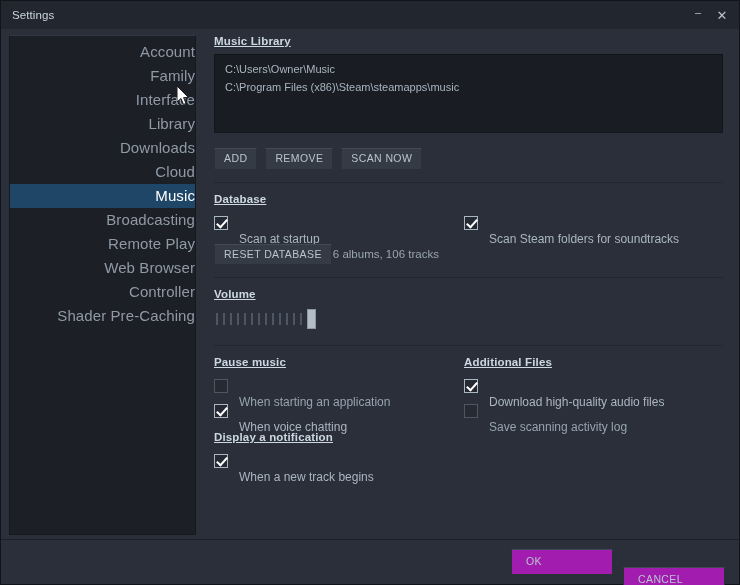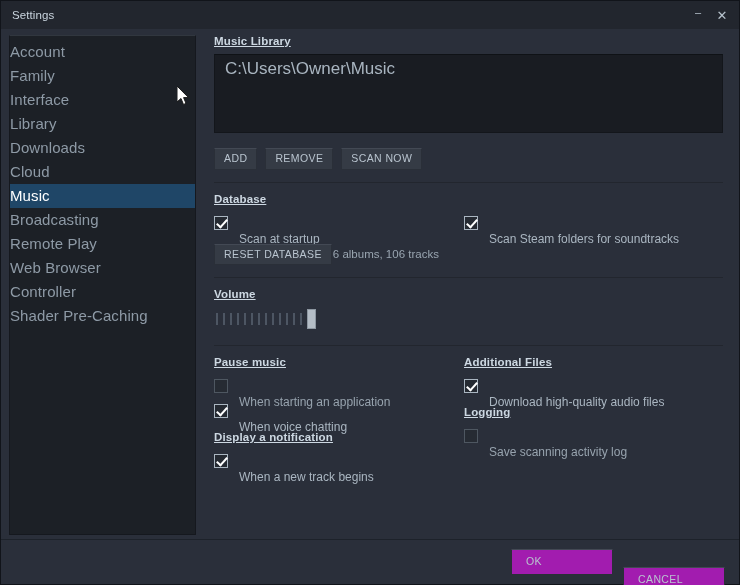--- a/index.html
+++ b/index.html
@@ -85,20 +85,21 @@
     position: relative;
   }
   .sidebar-item {
     height: 24px;
     line-height: 24px;
     font-size: 15px;
     color: #8e9aa6;
     white-space: nowrap;
     cursor: default;
     letter-spacing: .1px;
+    text-align: right;
   }
   .sidebar-item.active {
     background: #1f4667;
     color: #ffffff;
   }
 
   
   .main {
     flex: 1 1 auto;
     padding: 0 8px 0 18px;
@@ -125,21 +126,21 @@
   
   .listbox {
     background: #191c22;
     border: 1px solid #13161b;
     border-top-color: #0f1216;
     height: 79px;
     padding: 5px 6px 0 10px;
     overflow: hidden;
   }
   .listbox-row {
-    font-size: 17px;
+    font-size: 11px;
     color: #a9b5c0;
     line-height: 18px;
     white-space: nowrap;
     cursor: default;
   }
 
   
   .btn-row {
     display: flex;
     gap: 8px;
@@ -314,20 +315,21 @@
         <div class="sidebar-item">Web Browser</div>
         <div class="sidebar-item">Controller</div>
         <div class="sidebar-item">Shader Pre-Caching</div>
       </div>
 
     <div class="main">
 
       <div class="section-title">Music Library</div>
       <div class="listbox" id="library-list">
           <div class="listbox-row">C:\Users\Owner\Music</div>
+          <div class="listbox-row">C:\Program Files (x86)\Steam\steamapps\music</div>
         </div>
       <div class="btn-row">
         <div class="btn">ADD</div>
         <div class="btn">REMOVE</div>
         <div class="btn">SCAN NOW</div>
       </div>
 
       <div class="divider"></div>
 
       <div class="section-title">Database</div>
@@ -401,21 +403,20 @@
 
         <div class="col-right">
           <div class="section-title">Additional Files</div>
           <div id="additional-files-options">
               <div class="cb-row">
                 <div class="cb checked"></div>
                 <div class="cb-label">Download high-quality audio files</div>
               </div>
             </div>
 
-          <div class="section-title" style="margin-top:9px;">Logging</div>
           <div id="logging-options">
               <div class="cb-row">
                 <div class="cb unchecked"></div>
                 <div class="cb-label">Save scanning activity log</div>
               </div>
             </div>
         </div>
 
       </div>
 

